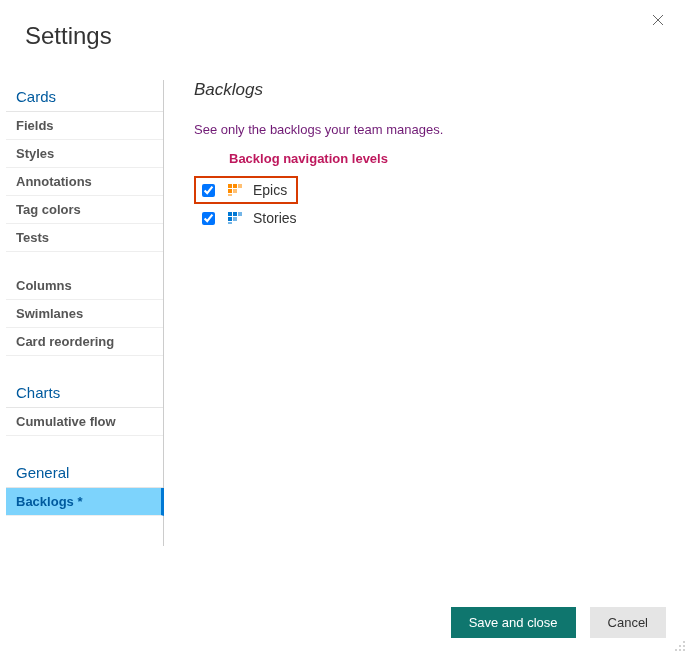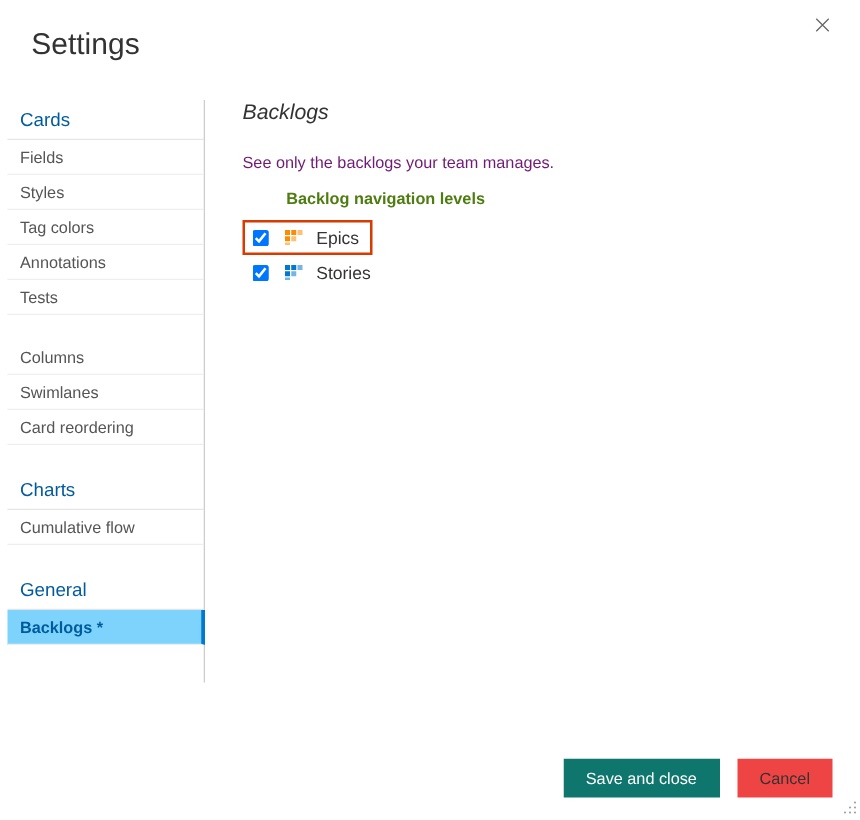--- a/index.html
+++ b/index.html
@@ -48,20 +48,21 @@
     font-size: 15px;
     padding: 8px 10px 6px 10px;
     border-bottom: 1px solid #e5e5e5;
   }
   .sidebar-item {
     color: #555;
     font-size: 13px;
     padding: 6px 10px;
     border-bottom: 1px solid #eee;
     cursor: pointer;
+    font-weight: bold;
   }
   .sidebar-item.selected {
     background: #7dd3fc;
     color: #005a9e;
     font-weight: 700;
     border-right: 3px solid #0078d4;
     margin-right: -1px;
   }
   .section-gap {
     height: 20px;
@@ -77,21 +78,21 @@
     font-style: italic;
   }
   .main-desc {
     font-size: 13px;
     color: #701a75;
     margin-bottom: 14px;
   }
   .subheading {
     font-size: 13px;
     font-weight: 600;
-    color: #4d7c0f;
+    color: #be185d;
     margin-bottom: 10px;
     padding-left: 35px;
   }
   .level-row {
     display: flex;
     align-items: center;
     padding: 6px 6px;
     gap: 10px;
   }
   .level-row.highlight {
@@ -123,21 +124,21 @@
     font-size: 13px;
     border: none;
     cursor: pointer;
     font-family: inherit;
   }
   .btn-primary {
     background: #0f766e;
     color: #fff;
   }
   .btn-secondary {
-    background: #ef4444;
+    background: #e5e5e5;
     color: #333;
   }
   .resize-grip {
     position: absolute;
     bottom: 2px;
     right: 2px;
     width: 14px;
     height: 14px;
     color: #999;
     font-size: 12px;
@@ -154,22 +155,22 @@
     </svg>
 </div>
 
 <div class="title">Settings</div>
 
 <div class="container">
   <div class="sidebar" id="sidebar">
       <div class="section-header">Cards</div>
       <div class="sidebar-item">Fields</div>
       <div class="sidebar-item">Styles</div>
+      <div class="sidebar-item">Annotations</div>
       <div class="sidebar-item">Tag colors</div>
-      <div class="sidebar-item">Annotations</div>
       <div class="sidebar-item">Tests</div>
       <div class="section-gap"></div>
       <div class="sidebar-item">Columns</div>
       <div class="sidebar-item">Swimlanes</div>
       <div class="sidebar-item">Card reordering</div>
       <div class="section-gap"></div>
       <div class="section-header">Charts</div>
       <div class="sidebar-item">Cumulative flow</div>
       <div class="section-gap"></div>
       <div class="section-header">General</div>

